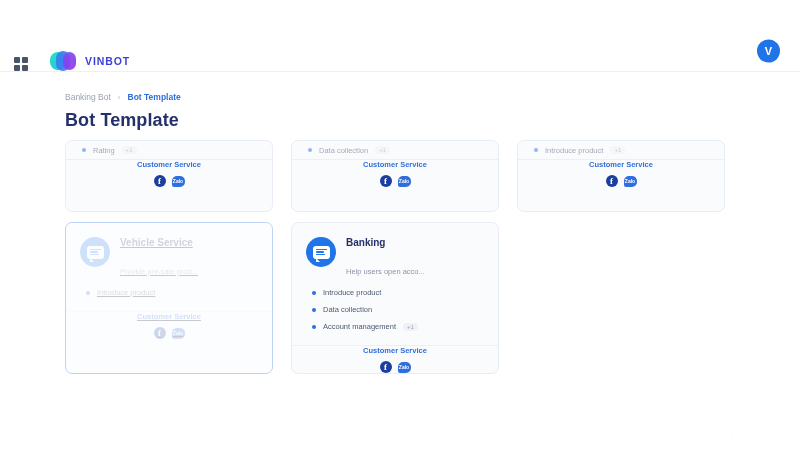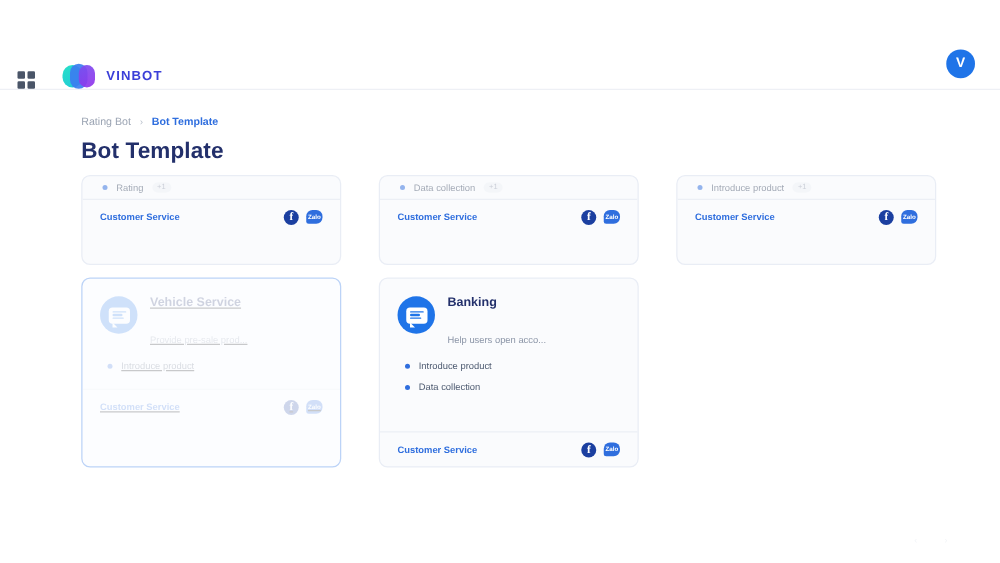--- a/index.html
+++ b/index.html
@@ -57,21 +57,21 @@
   .crumb-root { color: #9aa3b2; }
   .crumb-sep { color: #b9c0cc; font-size: 8px; }
   .crumb-cur { color: #2f6ede; font-weight: bold; }
   .page-title {
     margin-top: 8px; font-size: 18px; font-weight: bold;
     color: #23306b; letter-spacing: .1px;
   }
 
   
   .grid-area { position: absolute; left: 0; top: 140px; width: 800px; height: 250px; }
-  .row { position: absolute; left: 65px; display: flex; gap: 30px; }
+  .row { position: absolute; left: 65px; display: flex; gap: 18px; }
   .row-top { top: 0; }
   .row-bottom { top: 82px; }
 
   .card {
     position: relative; width: 208px;
     background: #fafbfd;
     border: 1px solid #e9edf5;
     border-radius: 7px;
   }
   .card-clipped { height: 72px; overflow: hidden; }
@@ -86,20 +86,21 @@
   .plus-badge {
     font-size: 6px; color: #9aa3b2; background: #eef1f6;
     border-radius: 7px; padding: 1px 4px; line-height: 1;
   }
 
   .card-foot {
     margin-top: auto; height: 28px;
     border-top: 1px solid #eceff5;
     display: flex; align-items: center; justify-content: space-between;
     padding: 0 14px;
+    flex-direction: column;
   }
   .foot-label { font-size: 7.5px; font-weight: bold; color: #2f6ede; }
   .foot-icons { display: flex; align-items: center; gap: 6px; }
 
   .fb-icon {
     width: 12px; height: 12px; border-radius: 50%;
     background: #1b3fa0; color: #fff;
     font-size: 9px; font-weight: bold; font-family: "Liberation Serif", serif;
     display: flex; align-items: center; justify-content: center; line-height: 1;
   }
@@ -172,21 +173,21 @@
           <div class="b2"></div>
           <div class="b3"></div>
       </div>
       <div class="brand">VINBOT</div>
     </div>
     <div class="avatar">V</div>
   </div>
 
   <div class="page-head">
     <div class="crumbs">
-      <span class="crumb-root">Rating Bot</span>
+      <span class="crumb-root">Banking Bot</span>
       <span class="crumb-sep">›</span>
       <span class="crumb-cur">Bot Template</span>
     </div>
     <div class="page-title">Bot Template</div>
   </div>
 
   <div class="grid-area">
 
     <div class="row row-top">
 
@@ -292,20 +293,25 @@
         </div>
         <div class="card-list">
           <div class="clip-row" style="opacity:1;height:auto">
             <span class="bullet"></span>
             <span class="li-text">Introduce product</span>
           </div>
           <div class="clip-row" style="opacity:1;height:auto">
             <span class="bullet"></span>
             <span class="li-text">Data collection</span>
           </div>
+          <div class="clip-row" style="opacity:1;height:auto">
+            <span class="bullet"></span>
+            <span class="li-text">Account management</span>
+            <span class="plus-badge">+1</span>
+          </div>
         </div>
         <div class="card-foot">
           <span class="foot-label">Customer Service</span>
           <span class="foot-icons">
             <span class="fb-icon">f</span>
             <span class="zalo-icon">Zalo</span>
           </span>
         </div>
       </div>
 

